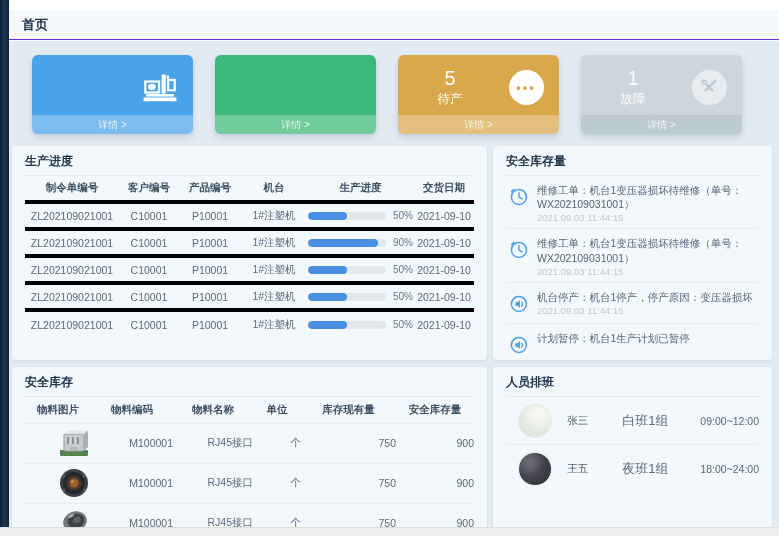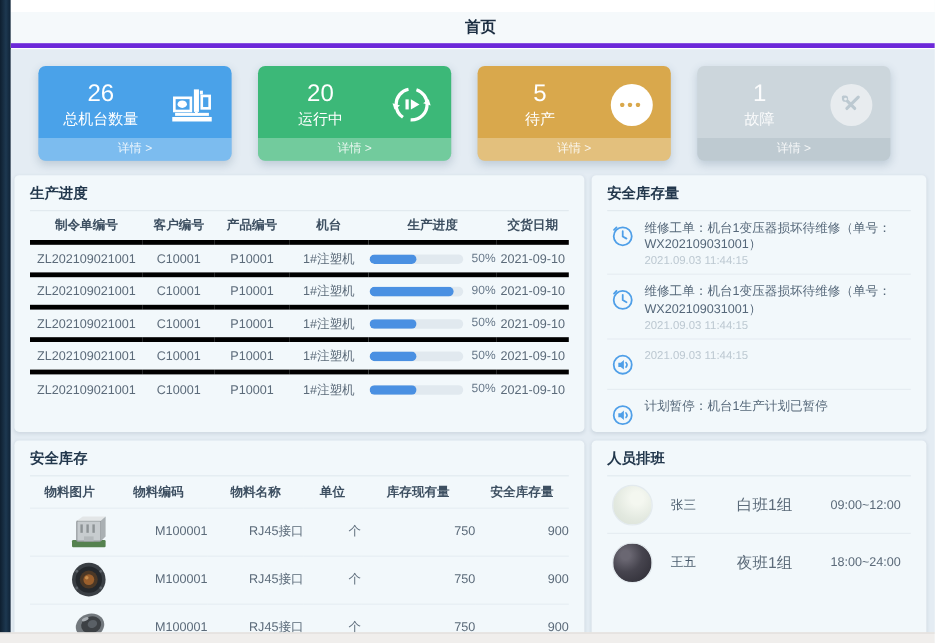--- a/index.html
+++ b/index.html
@@ -7,21 +7,21 @@
   body {
     font-family:"Liberation Sans","DejaVu Sans",sans-serif;
     background:#ffffff; position:relative; overflow:hidden;
     color:#5a6b7a;
   }
   
   .left-rail { position:absolute; left:0; top:0; width:9px; height:536px;
     background:linear-gradient(90deg,#0e1f30,#1d3850 55%,#0e2236); }
   .top-strip { position:absolute; left:9px; top:0; right:0; height:10px; background:#ffffff; }
   .header-bar { position:absolute; left:9px; top:10px; right:0; height:30px;
-    background:#f5f9fb; border-bottom:4px solid #6d28d9; display:flex; align-items:center;justify-content:center; }
+    background:#f5f9fb; border-bottom:1px solid #6d28d9; display:flex; align-items:center; }
   .page-tab { font-size:13px; font-weight:bold; color:#1c2e42; padding-left:13px; cursor:pointer; }
   .content { position:absolute; left:9px; top:41px; right:0; height:486px;
     background:#e4ecf3; padding:13px 0 0 0; }
   .bottom-strip { position:absolute; left:0; bottom:0; width:779px; height:9px;
     background:#f0eeec; border-top:1px solid #e0ddd9; }
   .scroll-track { position:absolute; right:0; top:41px; width:7px; height:486px; background:#eef3f6; }
 
   
   .cards-row { display:flex; gap:22px; margin:1px 0 12px 23px; }
   .stat-card { width:161px; height:79px; border-radius:6px; position:relative;
@@ -68,21 +68,21 @@
   .notif-item { display:flex; gap:8px; padding:7px 0 5px 2px; border-bottom:1px solid #e6edf2; cursor:pointer; }
   .notif-item:last-child { border-bottom:none; }
   .notif-icon { flex:0 0 21px; padding-top:3px; }
   .notif-text { font-size:10.5px; color:#56687a; line-height:1.35; width:222px; }
   .notif-time { font-size:9.5px; color:#bcc8d1; margin-top:1px; }
 
   
   .mat-img { display:inline-block; width:34px; height:30px; vertical-align:middle; }
 
   
-  .staff-row { display:flex; align-items:center; height:48px; border-bottom:1px solid #e6edf2; padding-left:4px; }
+  .staff-row { display:flex; align-items:center; height:48px; border-bottom:1px solid #e6edf2; padding-left:4px;justify-content:flex-end; }
   .staff-row:last-child { border-bottom:none; }
   .avatar { width:34px; height:34px; border-radius:50%; margin-right:15px; border:1px solid #e3eaee; }
   .avatar.a1 { background:radial-gradient(circle at 62% 32%, #f4f7f0 18%, #e3e9e0 60%, #d8e0d6); }
   .avatar.a2 { background:radial-gradient(circle at 50% 42%, #f8ecd0 30%, #f2cbc8 68%, #e9b6b4); }
   .avatar.a3 { background:radial-gradient(circle at 32% 30%, #6a6772 12%, #46444e 45%, #2b2a32); }
   .staff-name { font-size:10.5px; color:#4a5c6d; width:55px; }
   .staff-shift { font-size:13px; color:#5c6b7a; width:78px; }
   .staff-time { font-size:10.5px; color:#5c6b7a; }
 </style>
 </head>
@@ -94,56 +94,37 @@
   <div class="page-tab">首页</div>
 </div>
 <div class="scroll-track"></div>
 
 <div class="content">
 
   <div class="cards-row">
 
     <div class="stat-card" style="background-color: rgb(74, 162, 233);">
       <div class="stat-body">
-        <div class="stat-text">
-          <div class="stat-value">26</div>
-          <div class="stat-label">总机台数量</div>
-        </div>
         <div class="stat-icon">
           <svg width="38" height="36" viewBox="0 0 24 23">
             <rect x="1.5" y="18.2" width="21" height="2.4" fill="#fff"></rect>
             <rect x="3" y="16" width="18" height="1.6" fill="#fff"></rect>
             <rect x="2.6" y="8" width="8.8" height="7" fill="none" stroke="#fff" stroke-width="1.4"></rect>
             <ellipse cx="6.8" cy="11.4" rx="2.5" ry="2" fill="#fff"></ellipse>
             <rect x="13" y="3.5" width="2.7" height="12" fill="#fff"></rect>
             <rect x="13.6" y="15.5" width="1.5" height="1.2" fill="#fff"></rect>
             <rect x="17.2" y="7" width="4.2" height="6.6" fill="none" stroke="#fff" stroke-width="1.4"></rect>
             <rect x="16.2" y="4.2" width="1.6" height="2" fill="#fff"></rect>
           </svg>
         </div>
       </div>
       <div class="stat-footer">详情 &gt;</div>
     </div>
 
     <div class="stat-card" style="background-color: rgb(60, 184, 120);">
-      <div class="stat-body">
-        <div class="stat-text">
-          <div class="stat-value">20</div>
-          <div class="stat-label">运行中</div>
-        </div>
-        <div class="stat-icon">
-          <svg width="36" height="36" viewBox="0 0 24 24">
-            <circle cx="12" cy="12" r="8.6" fill="none" stroke="#fff" stroke-width="1.8" stroke-dasharray="20 4.5" stroke-dashoffset="6"></circle>
-            <polygon points="21.5,9.2 18.4,11.4 22.6,12.6" fill="#fff"></polygon>
-            <polygon points="2.5,14.8 5.6,12.6 1.4,11.4" fill="#fff"></polygon>
-            <rect x="8.6" y="9.2" width="1.8" height="5.6" fill="#fff"></rect>
-            <polygon points="11.6,9.2 16.4,12 11.6,14.8" fill="#fff"></polygon>
-          </svg>
-        </div>
-      </div>
       <div class="stat-footer">详情 &gt;</div>
     </div>
 
     <div class="stat-card" style="background-color: rgb(217, 168, 76);">
       <div class="stat-body">
         <div class="stat-text">
           <div class="stat-value">5</div>
           <div class="stat-label">待产</div>
         </div>
         <div class="stat-icon">
@@ -312,20 +293,21 @@
 
       <div class="notif-item">
         <div class="notif-icon">
           <svg width="21" height="21" viewBox="0 0 24 24">
               <circle cx="12.5" cy="12.5" r="8.6" fill="none" stroke="#4f9fe8" stroke-width="1.7"></circle>
               <path d="M8.3 10.6 h2.3 l3 -2.5 v9 l-3 -2.5 h-2.3 z" fill="#4f9fe8"></path>
               <path d="M15.6 10.4 a3.2 3.2 0 0 1 0 4.4" fill="none" stroke="#4f9fe8" stroke-width="1.5" stroke-linecap="round"></path>
             </svg>
         </div>
         <div>
+          <div class="notif-text">机台停产：机台1停产，停产原因：变压器损坏</div>
           <div class="notif-time">2021.09.03 11:44:15</div>
         </div>
       </div>
 
       <div class="notif-item">
         <div class="notif-icon">
           <svg width="21" height="21" viewBox="0 0 24 24">
               <circle cx="12.5" cy="12.5" r="8.6" fill="none" stroke="#4f9fe8" stroke-width="1.7"></circle>
               <path d="M8.3 10.6 h2.3 l3 -2.5 v9 l-3 -2.5 h-2.3 z" fill="#4f9fe8"></path>
               <path d="M15.6 10.4 a3.2 3.2 0 0 1 0 4.4" fill="none" stroke="#4f9fe8" stroke-width="1.5" stroke-linecap="round"></path>

